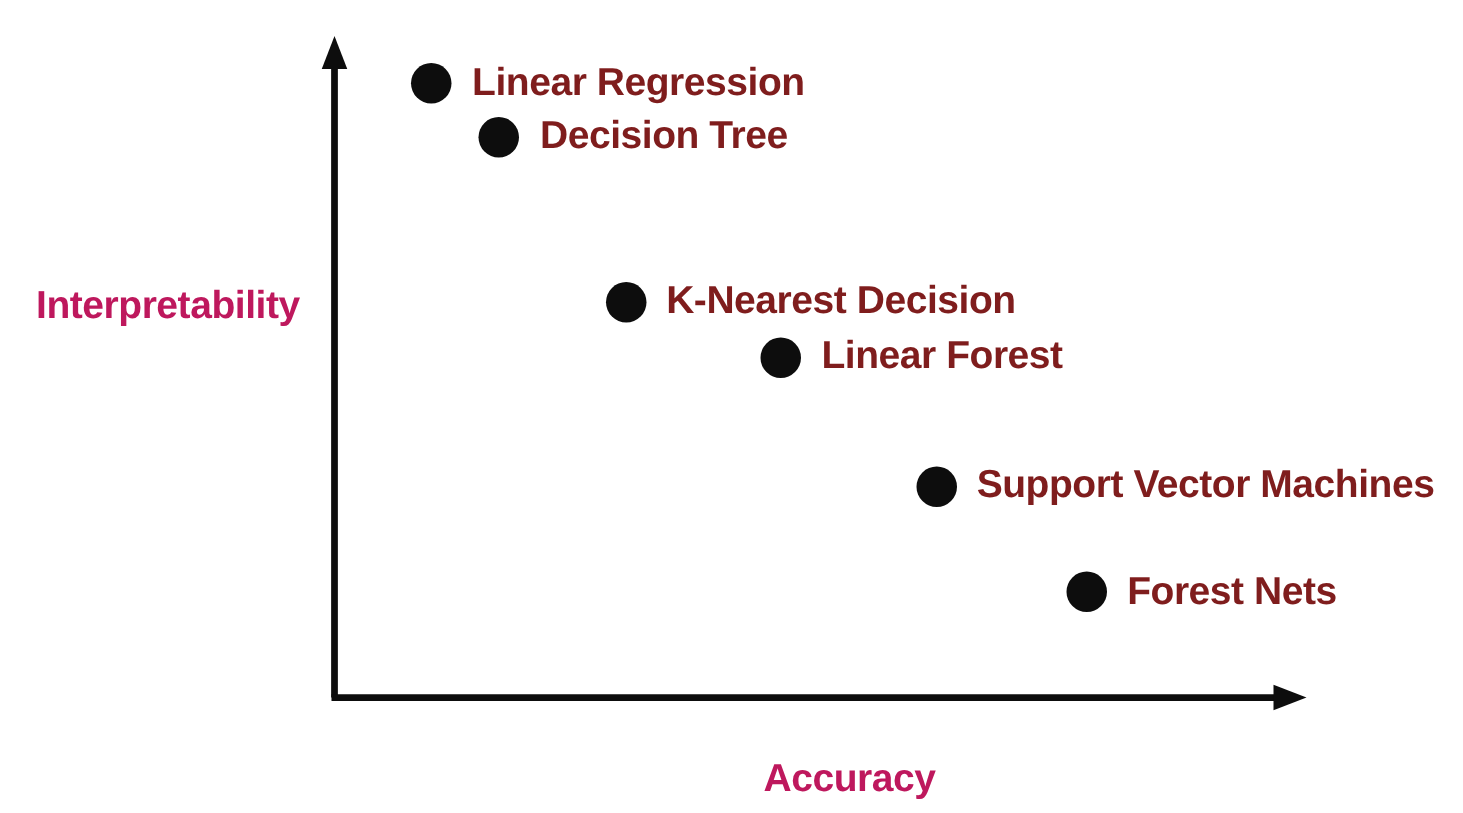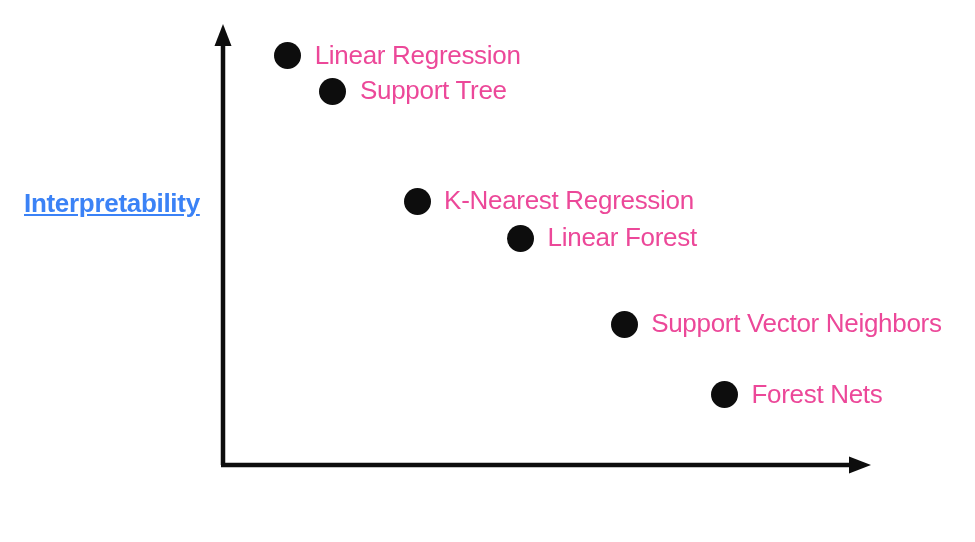--- a/index.html
+++ b/index.html
@@ -19,23 +19,22 @@
   #axes-svg {
     position: absolute;
     left: 0;
     top: 0;
   }
   .axis-label {
     position: absolute;
     font-size: 26px;
     font-weight: 700;
     letter-spacing: -0.3px;
-    color: #3b82f6;
+    color: #be185d;
     white-space: nowrap;
-    text-decoration: underline;
   }
   #y-axis-label { left: 24px;  top: 188px; }
   #x-axis-label { left: 509px; top: 503px; }
   .point {
     position: absolute; 
     width: 0;
     height: 0;
   }
   .dot {
     position: absolute;
@@ -45,24 +44,24 @@
     height: 27px;
     border-radius: 50%;
     background: #0d0d0d;
   }
   .point-label {
     position: absolute;
     left: 27px;               
     top: 0;
     transform: translateY(-53%);
     font-size: 26px;
-    font-weight: 400;
+    font-weight: 700;
     letter-spacing: -0.3px;
     white-space: nowrap;
-    color: #ec4899;
+    color: #7f1d1d;
   }
 </style>
 </head>
 <body>
 
 <div id="stage">
 
   <svg id="axes-svg" width="975" height="542" viewBox="0 0 975 542">
 
     <line x1="223" y1="465" x2="223" y2="42" stroke="#0d0d0d" stroke-width="4.5"></line>
@@ -74,37 +73,38 @@
 
   <div class="axis-label" id="y-axis-label">Interpretability</div>
 
   <div class="point" style="left: 287.7px; top: 55.8px;">
     <span class="dot"></span>
     <span class="point-label">Linear Regression</span>
   </div>
 
   <div class="point" style="left: 332.99px; top: 91px;">
     <span class="dot"></span>
-    <span class="point-label">Support Tree</span>
+    <span class="point-label">Decision Tree</span>
   </div>
 
   <div class="point" style="left: 417.1px; top: 201px;">
     <span class="dot"></span>
-    <span class="point-label">K-Nearest Regression</span>
+    <span class="point-label">K-Nearest Decision</span>
   </div>
 
   <div class="point" style="left: 520.62px; top: 238.4px;">
     <span class="dot"></span>
     <span class="point-label">Linear Forest</span>
   </div>
 
   <div class="point" style="left: 624.14px; top: 324.2px;">
     <span class="dot"></span>
-    <span class="point-label">Support Vector Neighbors</span>
+    <span class="point-label">Support Vector Machines</span>
   </div>
 
   <div class="point" style="left: 724.425px; top: 394.6px;">
     <span class="dot"></span>
     <span class="point-label">Forest Nets</span>
   </div>
 
+  <div class="axis-label" id="x-axis-label">Accuracy</div>
 
 </div>
 
 </body></html>

